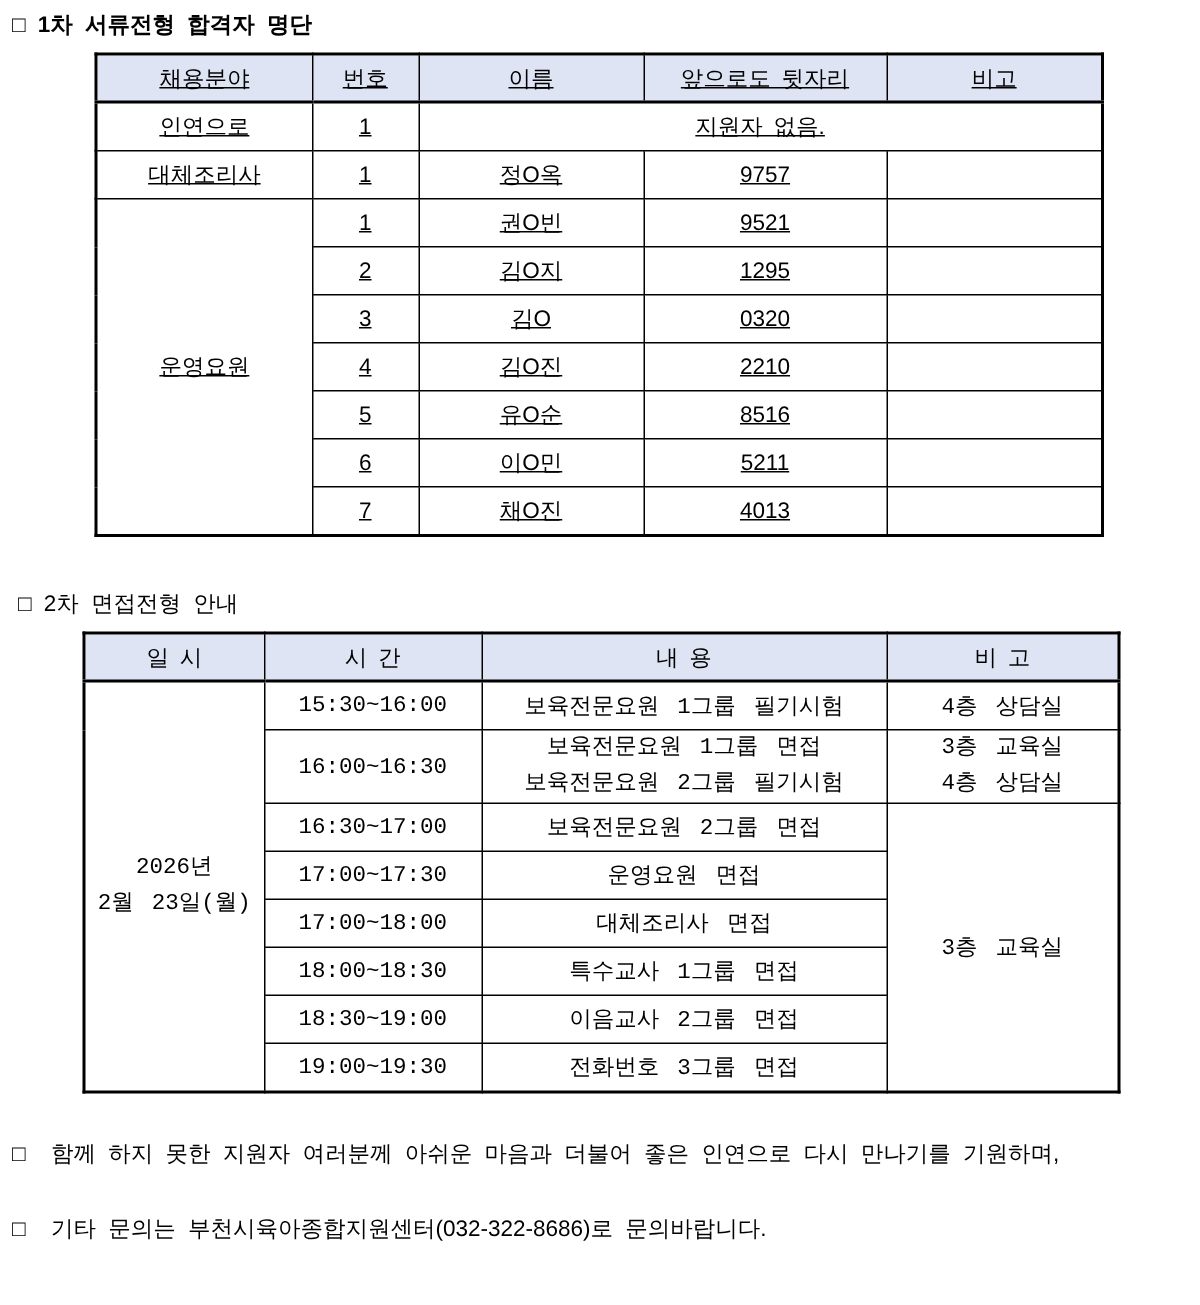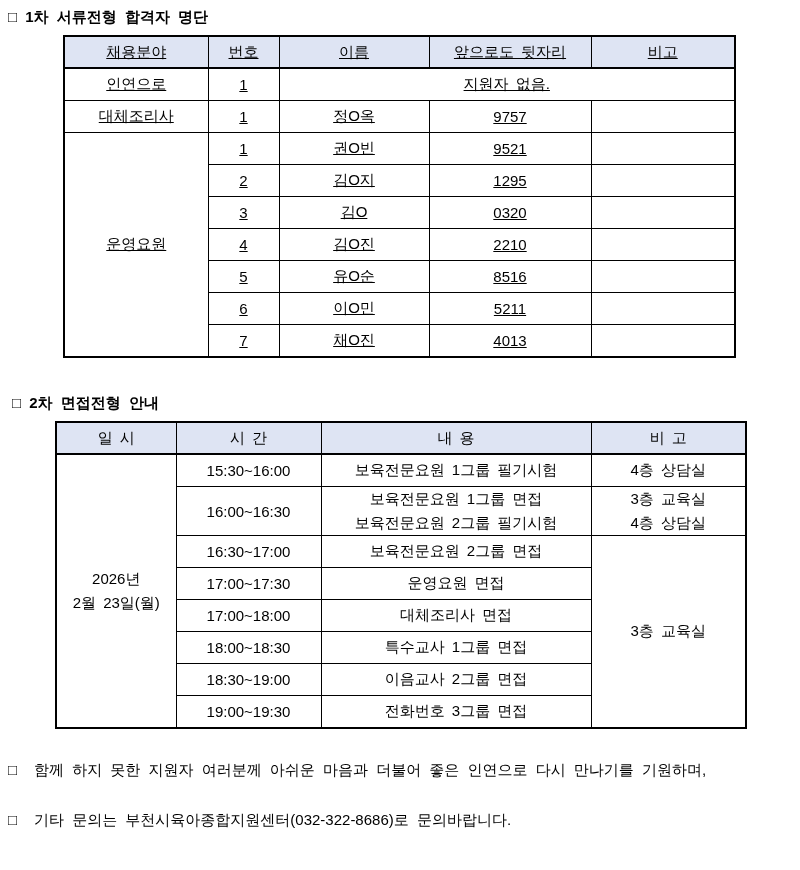--- a/index.html
+++ b/index.html
@@ -4,35 +4,35 @@
 <style>
   html,body{margin:0;padding:0;}
   body{
     width:800px;height:870px;overflow:hidden;background:#ffffff;color:#000000;
     font-family:"Liberation Sans","DejaVu Sans",sans-serif;
     font-size:15px;
   }
   .doc-title{
     margin:8px 0 0 8px;font-size:15px;font-weight:bold;word-spacing:4px;line-height:18px;
   }
-  .doc-title.regular{font-weight:bold;margin-left:12px;}
+  .doc-title.regular{font-weight:normal;margin-left:12px;}
   .title2{margin-top:36px;}
   table{border-collapse:collapse;table-layout:fixed;}
   table.t1{margin:9px 0 0 63px;width:671px;border:2px solid #000;text-decoration:underline;}
   table.t2{margin:9px 0 0 55px;width:690px;border:2px solid #000;}
   th,td{
     border:1px solid #000;text-align:center;vertical-align:middle;
     padding:0;font-size:15px;font-weight:normal;word-spacing:3px;
     overflow:hidden;
   }
   th{
     background:#dee4f3;height:30px;border-bottom:2px solid #000;
   }
   table.t1 td{height:31px;}
-  table.t2 td{height:31px;}
+  table.t2 td{height:31px;font-family:Liberation Mono, monospace;}
   td.tall{height:51px;}
   .cell-line{line-height:24px;}
   .date-cell div{line-height:24px;}
   .para{
     display:flex;margin:26px 0 0 8px;width:784px;
     line-height:30px;word-spacing:4px;
   }
   .para .bullet{flex:none;width:26px;}
   .para .ptext{flex:1;}
   .para2{margin-top:20px;}

